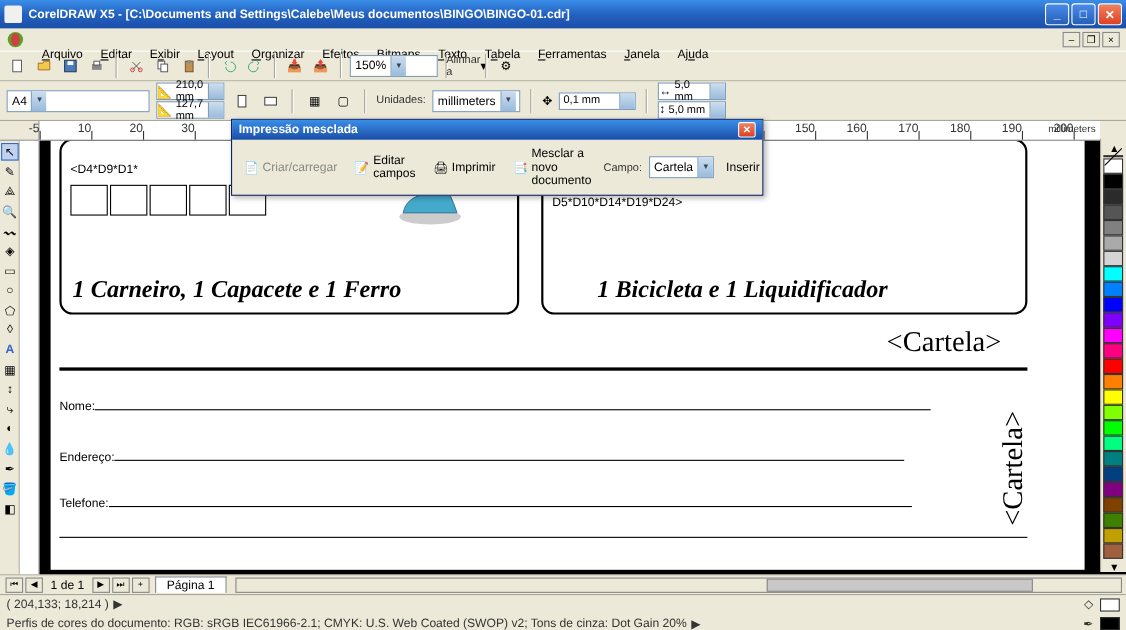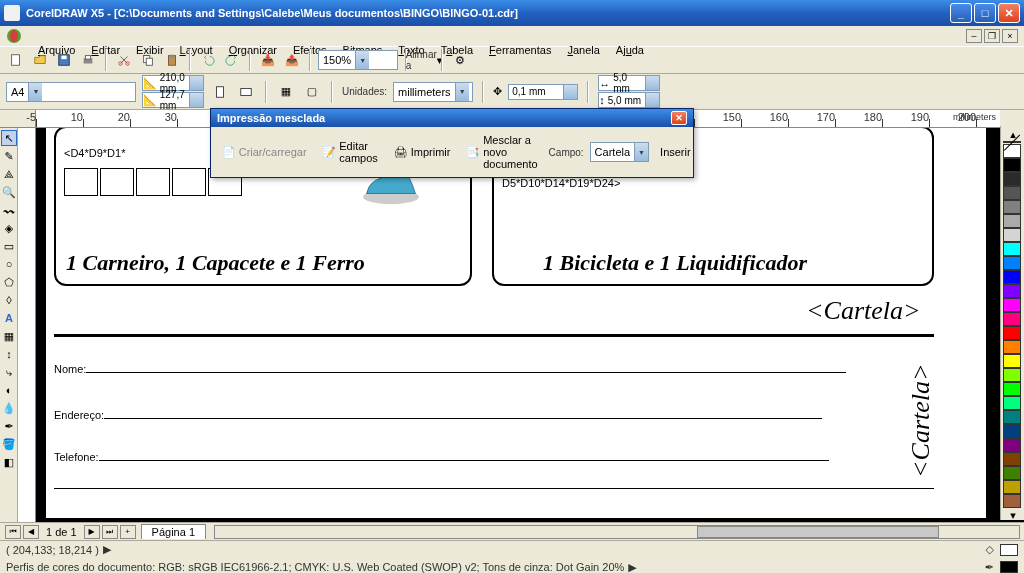--- a/index.html
+++ b/index.html
@@ -37,21 +37,21 @@
 .tool.active { border-color: #316ac5; background: #c1d2ee; }
 .ruler-v { width: 18px; background: #fff; border-right: 1px solid #888; position:relative;}
 .canvas-area { flex: 1; background: #000000; position: relative; overflow: hidden; }
 .page { position: absolute; left: 10px; top: -10px; width: 940px; height: 400px; background: white; }
 .card { border: 2px solid #000; border-radius: 12px; position: absolute; }
 .card1 { left: 8px; top: 8px; width: 418px; height: 160px; }
 .card2 { left: 446px; top: 8px; width: 442px; height: 160px; }
 .cardtext { font-family: 'Times New Roman', serif; font-style: italic; font-weight: bold; font-size: 22px; position: absolute; }
 .formtext { font-family: 'Times New Roman', serif; font-size: 26px; position: absolute; }
 .underline-fill { border-bottom: 1px solid #000; display: inline-block; }
-.cartela-label { font-family: 'Times New Roman', serif; font-size: 26px; position: absolute; font-style: italic; }
+.cartela-label { font-family: 'Times New Roman', serif; font-size: 26px; position: absolute; }
 .cartela-vert { writing-mode: vertical-rl; transform: rotate(180deg); }
 .gridcells { position:absolute; left:6px; top:8px; }
 .gridcells td { border:1px solid #000; width:34px; height:28px; font-size:13px; text-align:center; }
 .merge-dialog { position: absolute; left: 210px; top: 108px; width: 484px; background: #ece9d8; border: 1px solid #0a246a; z-index: 100; box-shadow: 2px 2px 5px rgba(0,0,0,0.3);}
 .merge-title { background: linear-gradient(to bottom, #3a8ee8, #1a4ea8); color: white; padding: 3px 6px; font-weight: bold; display: flex; justify-content: space-between; align-items:center; height:18px;}
 .merge-close { width: 16px; height: 14px; background: linear-gradient(#f08262,#e04020); border: 1px solid #fff; border-radius: 2px; color: white; display:flex; align-items:center; justify-content:center; cursor:pointer; font-size:9px;}
 .merge-body { display: flex; align-items: center; padding: 4px 6px; gap: 6px; }
 .merge-btn { display: flex; align-items: center; gap: 3px; padding: 2px 4px; border: 1px solid transparent; cursor: pointer; }
 .merge-btn.disabled { color: #888; cursor: default; }
 .palette { position: absolute; right: 0; top: 126px; width: 24px; background: #ece9d8; border-left: 1px solid #aca899; display: flex; flex-direction: column; padding: 2px; gap: 1px; height:394px;}

